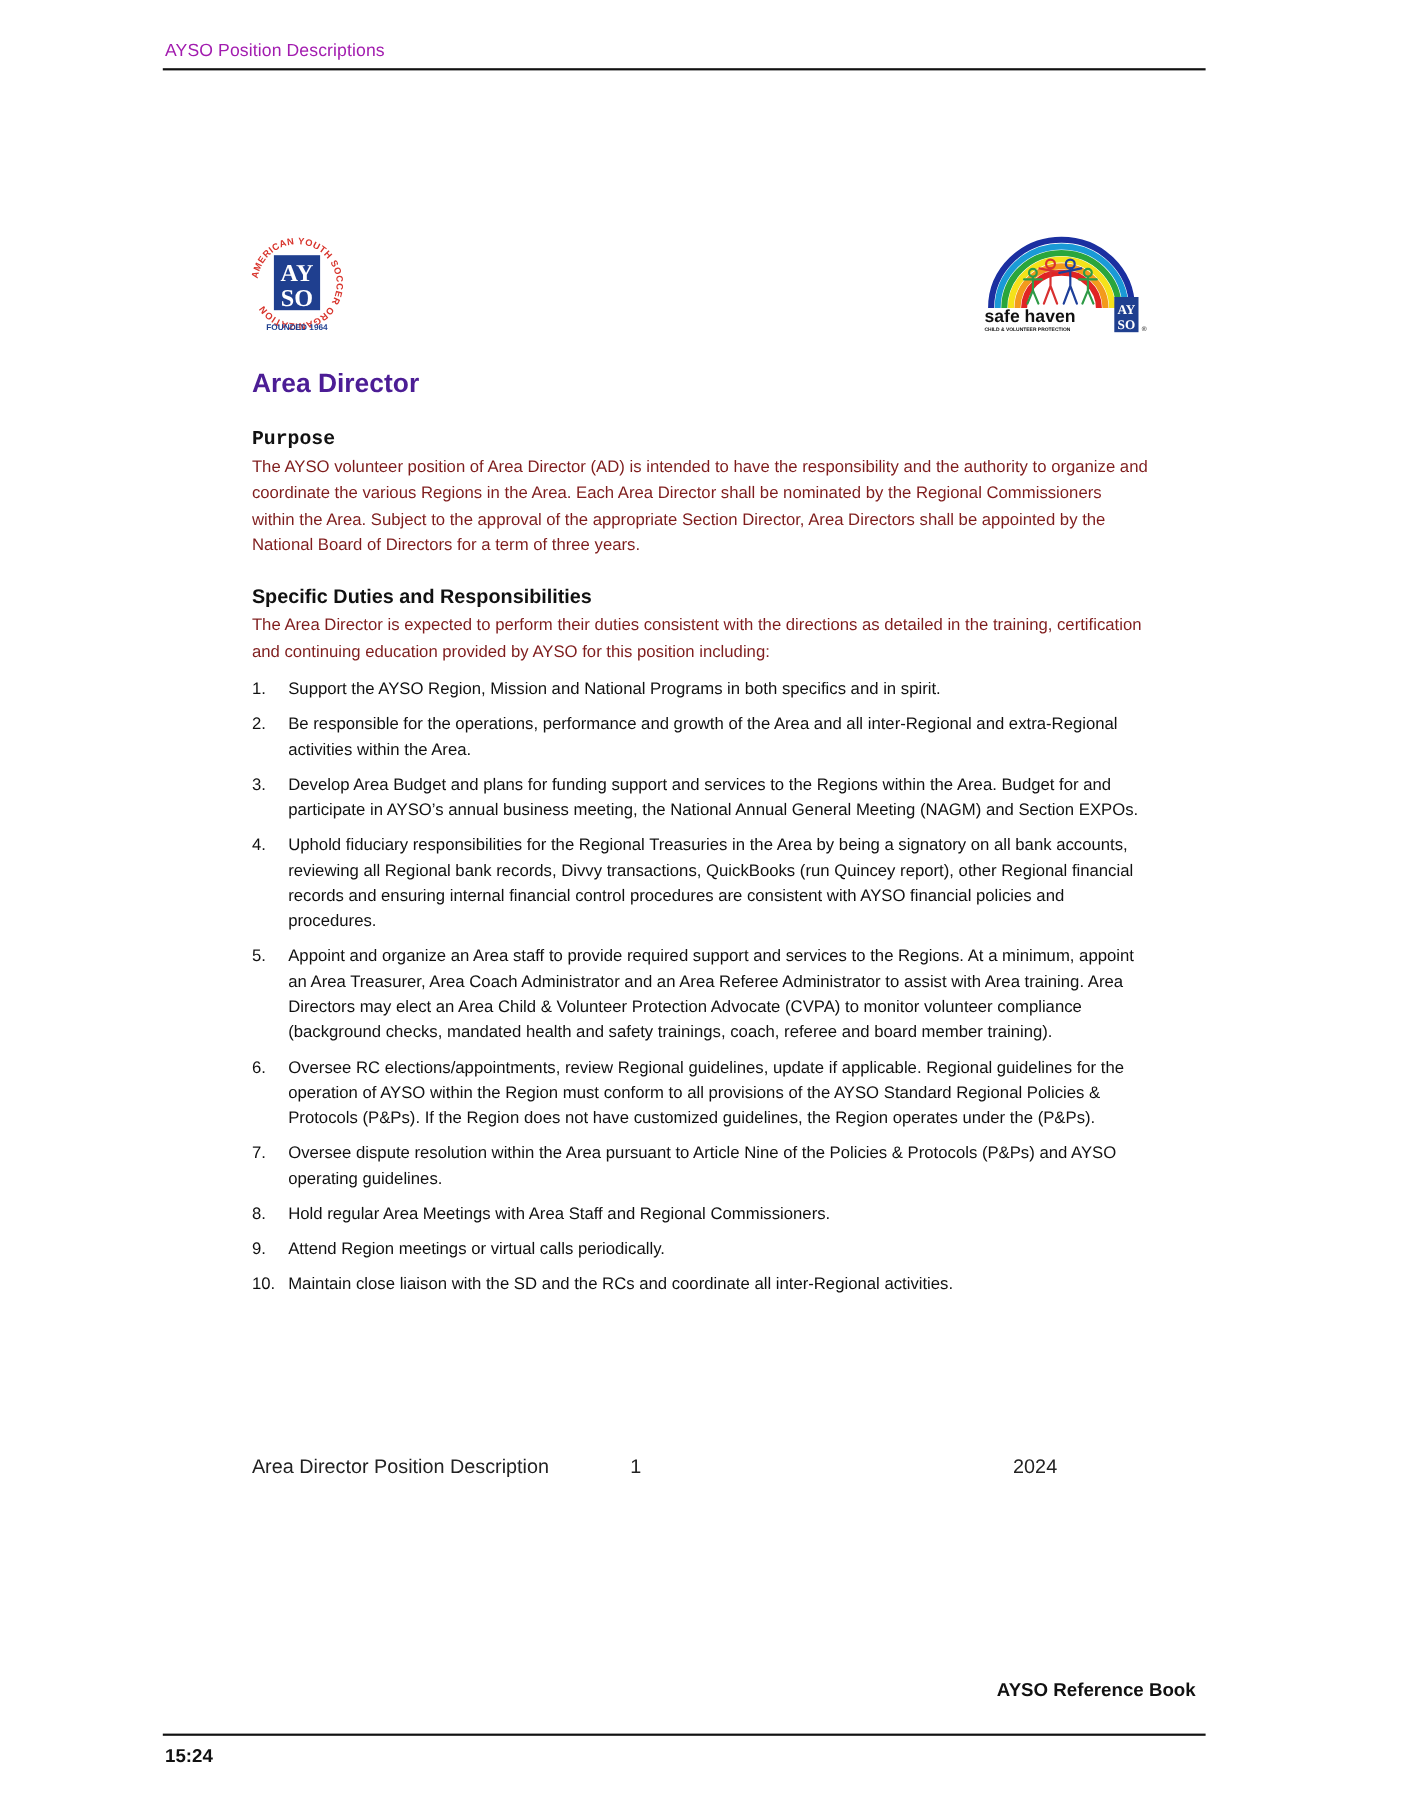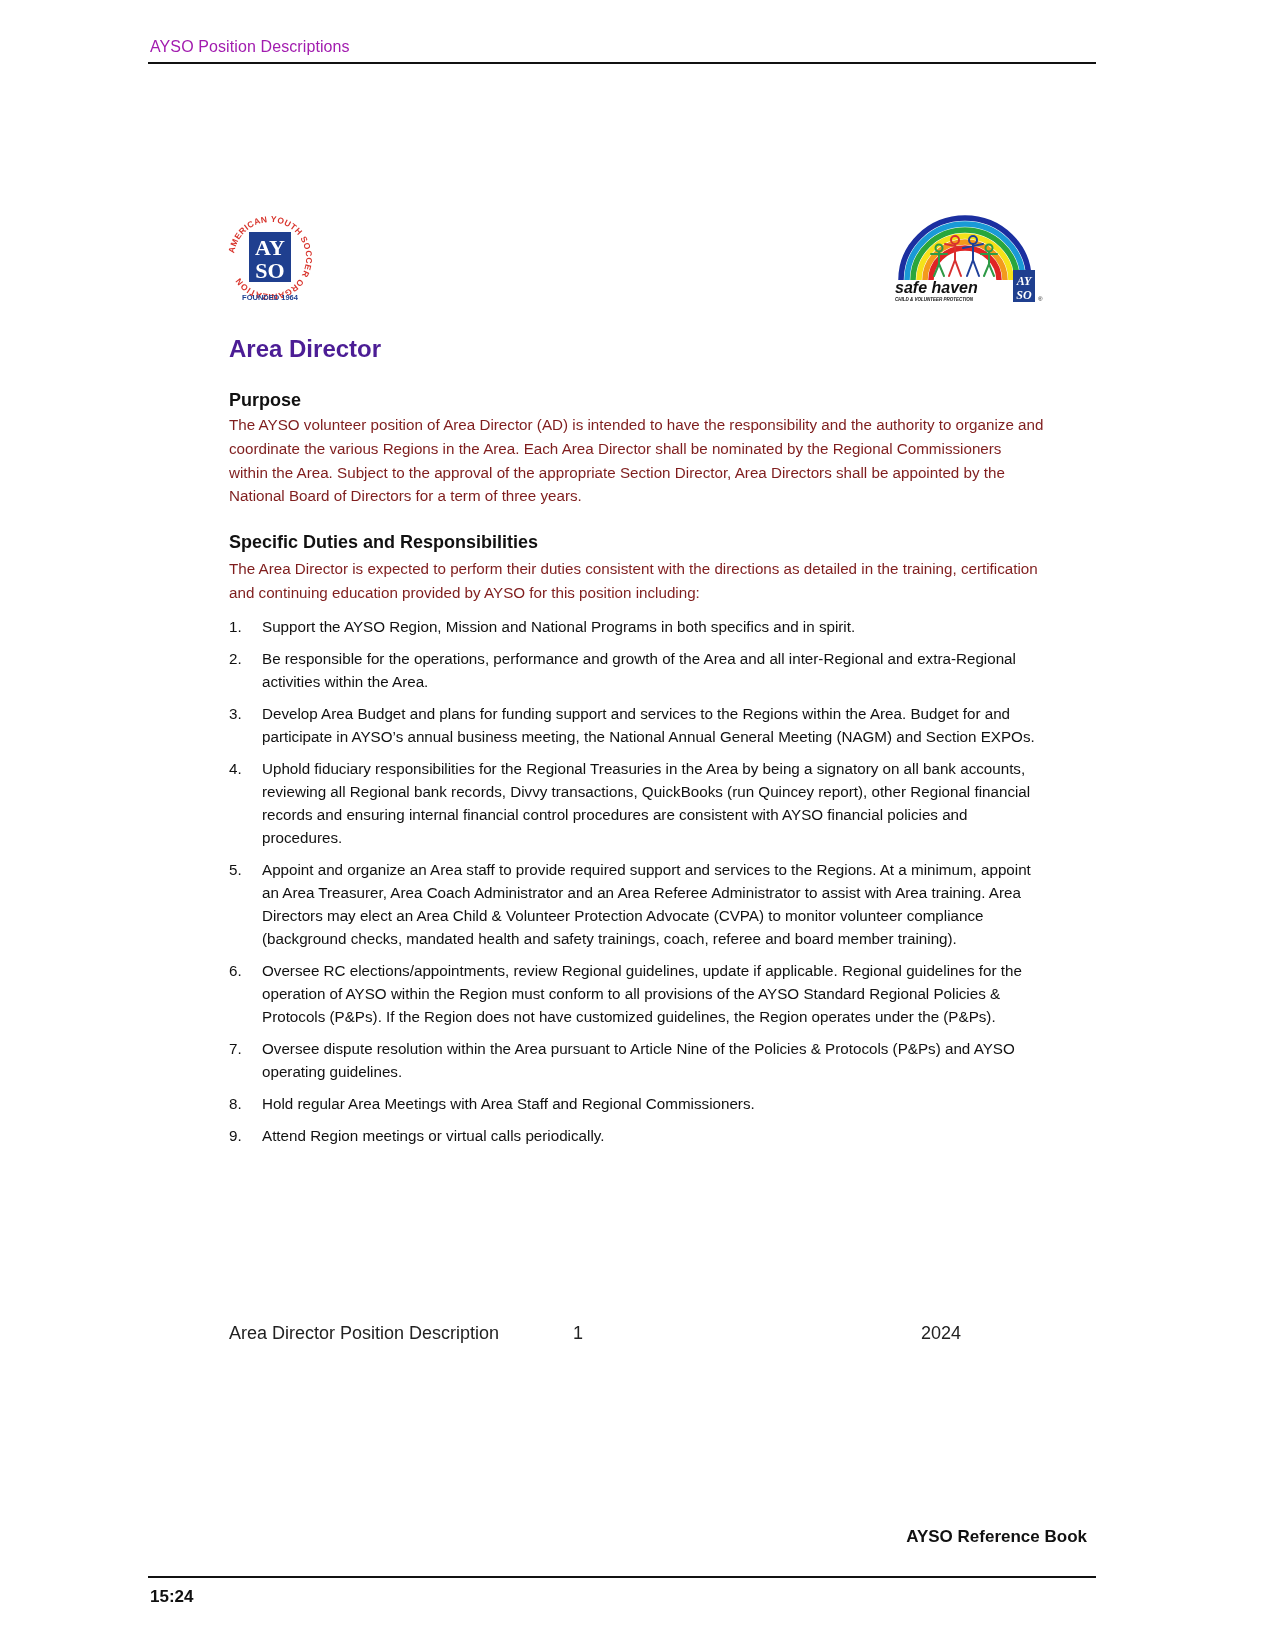--- a/index.html
+++ b/index.html
@@ -2,24 +2,24 @@
 <html><head>
 <meta charset="utf-8">
 <style>
   html, body { margin: 0; padding: 0; background: #ffffff; }
   body { width: 1275px; height: 1650px; position: relative; overflow: hidden;
          font-family: "Liberation Sans", "DejaVu Sans", sans-serif; color: #111; }
   .abs { position: absolute; }
   .running-header { left: 150px; top: 38px; font-size: 16px; color: #a21caf; letter-spacing: 0.1px; }
   .header-rule { left: 148px; top: 62px; width: 948px; height: 2px; background: #111; }
   .logo-ayso { left: 222px; top: 210px; width: 96px; height: 96px; }
-  .logo-safehaven { left: 893px; top: 210px; width: 152px; height: 96px; font-style: italic; }
+  .logo-safehaven { left: 893px; top: 210px; width: 152px; height: 96px; }
   .title { left: 229px; top: 335px; font-size: 24px; font-weight: bold; color: #4c1d95; }
   .h2 { font-size: 18px; font-weight: bold; color: #111; }
-  .purpose-h { left: 229px; top: 390px; }
+  .purpose-h { left: 229px; top: 390px; font-family: Liberation Mono, monospace; }
   .para { left: 229px; width: 815px; font-size: 15.2px; line-height: 23.8px; color: #7f1d1d; }
   .purpose-p { top: 413px; }
   .duties-h { left: 229px; top: 532px; }
   .duties-p { top: 557px; }
   .list { left: 229px; top: 615px; width: 815px; margin: 0; padding: 0; list-style: none; }
   .list li { display: flex; font-size: 15.2px; line-height: 23px; margin-bottom: 9px; color: #111; }
   .list .num { width: 33px; flex: 0 0 33px; }
   .list .txt { flex: 1; }
   .footer-line { top: 1323px; font-size: 18px; color: #222; }
   .f-left { left: 229px; }
@@ -126,20 +126,24 @@
       <span class="txt">Oversee dispute resolution within the Area pursuant to Article Nine of the Policies &amp; Protocols (P&amp;Ps) and AYSO operating guidelines.</span>
     </li>
   <li>
       <span class="num">8.</span>
       <span class="txt">Hold regular Area Meetings with Area Staff and Regional Commissioners.</span>
     </li>
   <li>
       <span class="num">9.</span>
       <span class="txt">Attend Region meetings or virtual calls periodically.</span>
     </li>
+  <li>
+      <span class="num">10.</span>
+      <span class="txt">Maintain close liaison with the SD and the RCs and coordinate all inter-Regional activities.</span>
+    </li>
 </ol>
 
 <div class="abs footer-line f-left">Area Director Position Description</div>
 <div class="abs footer-line f-mid">1</div>
 <div class="abs footer-line f-right">2024</div>
 
 <div class="abs bottom-rule"></div>
 <div class="abs bottom-left">15:24</div>
 <div class="abs bottom-right">AYSO Reference Book</div>
 

